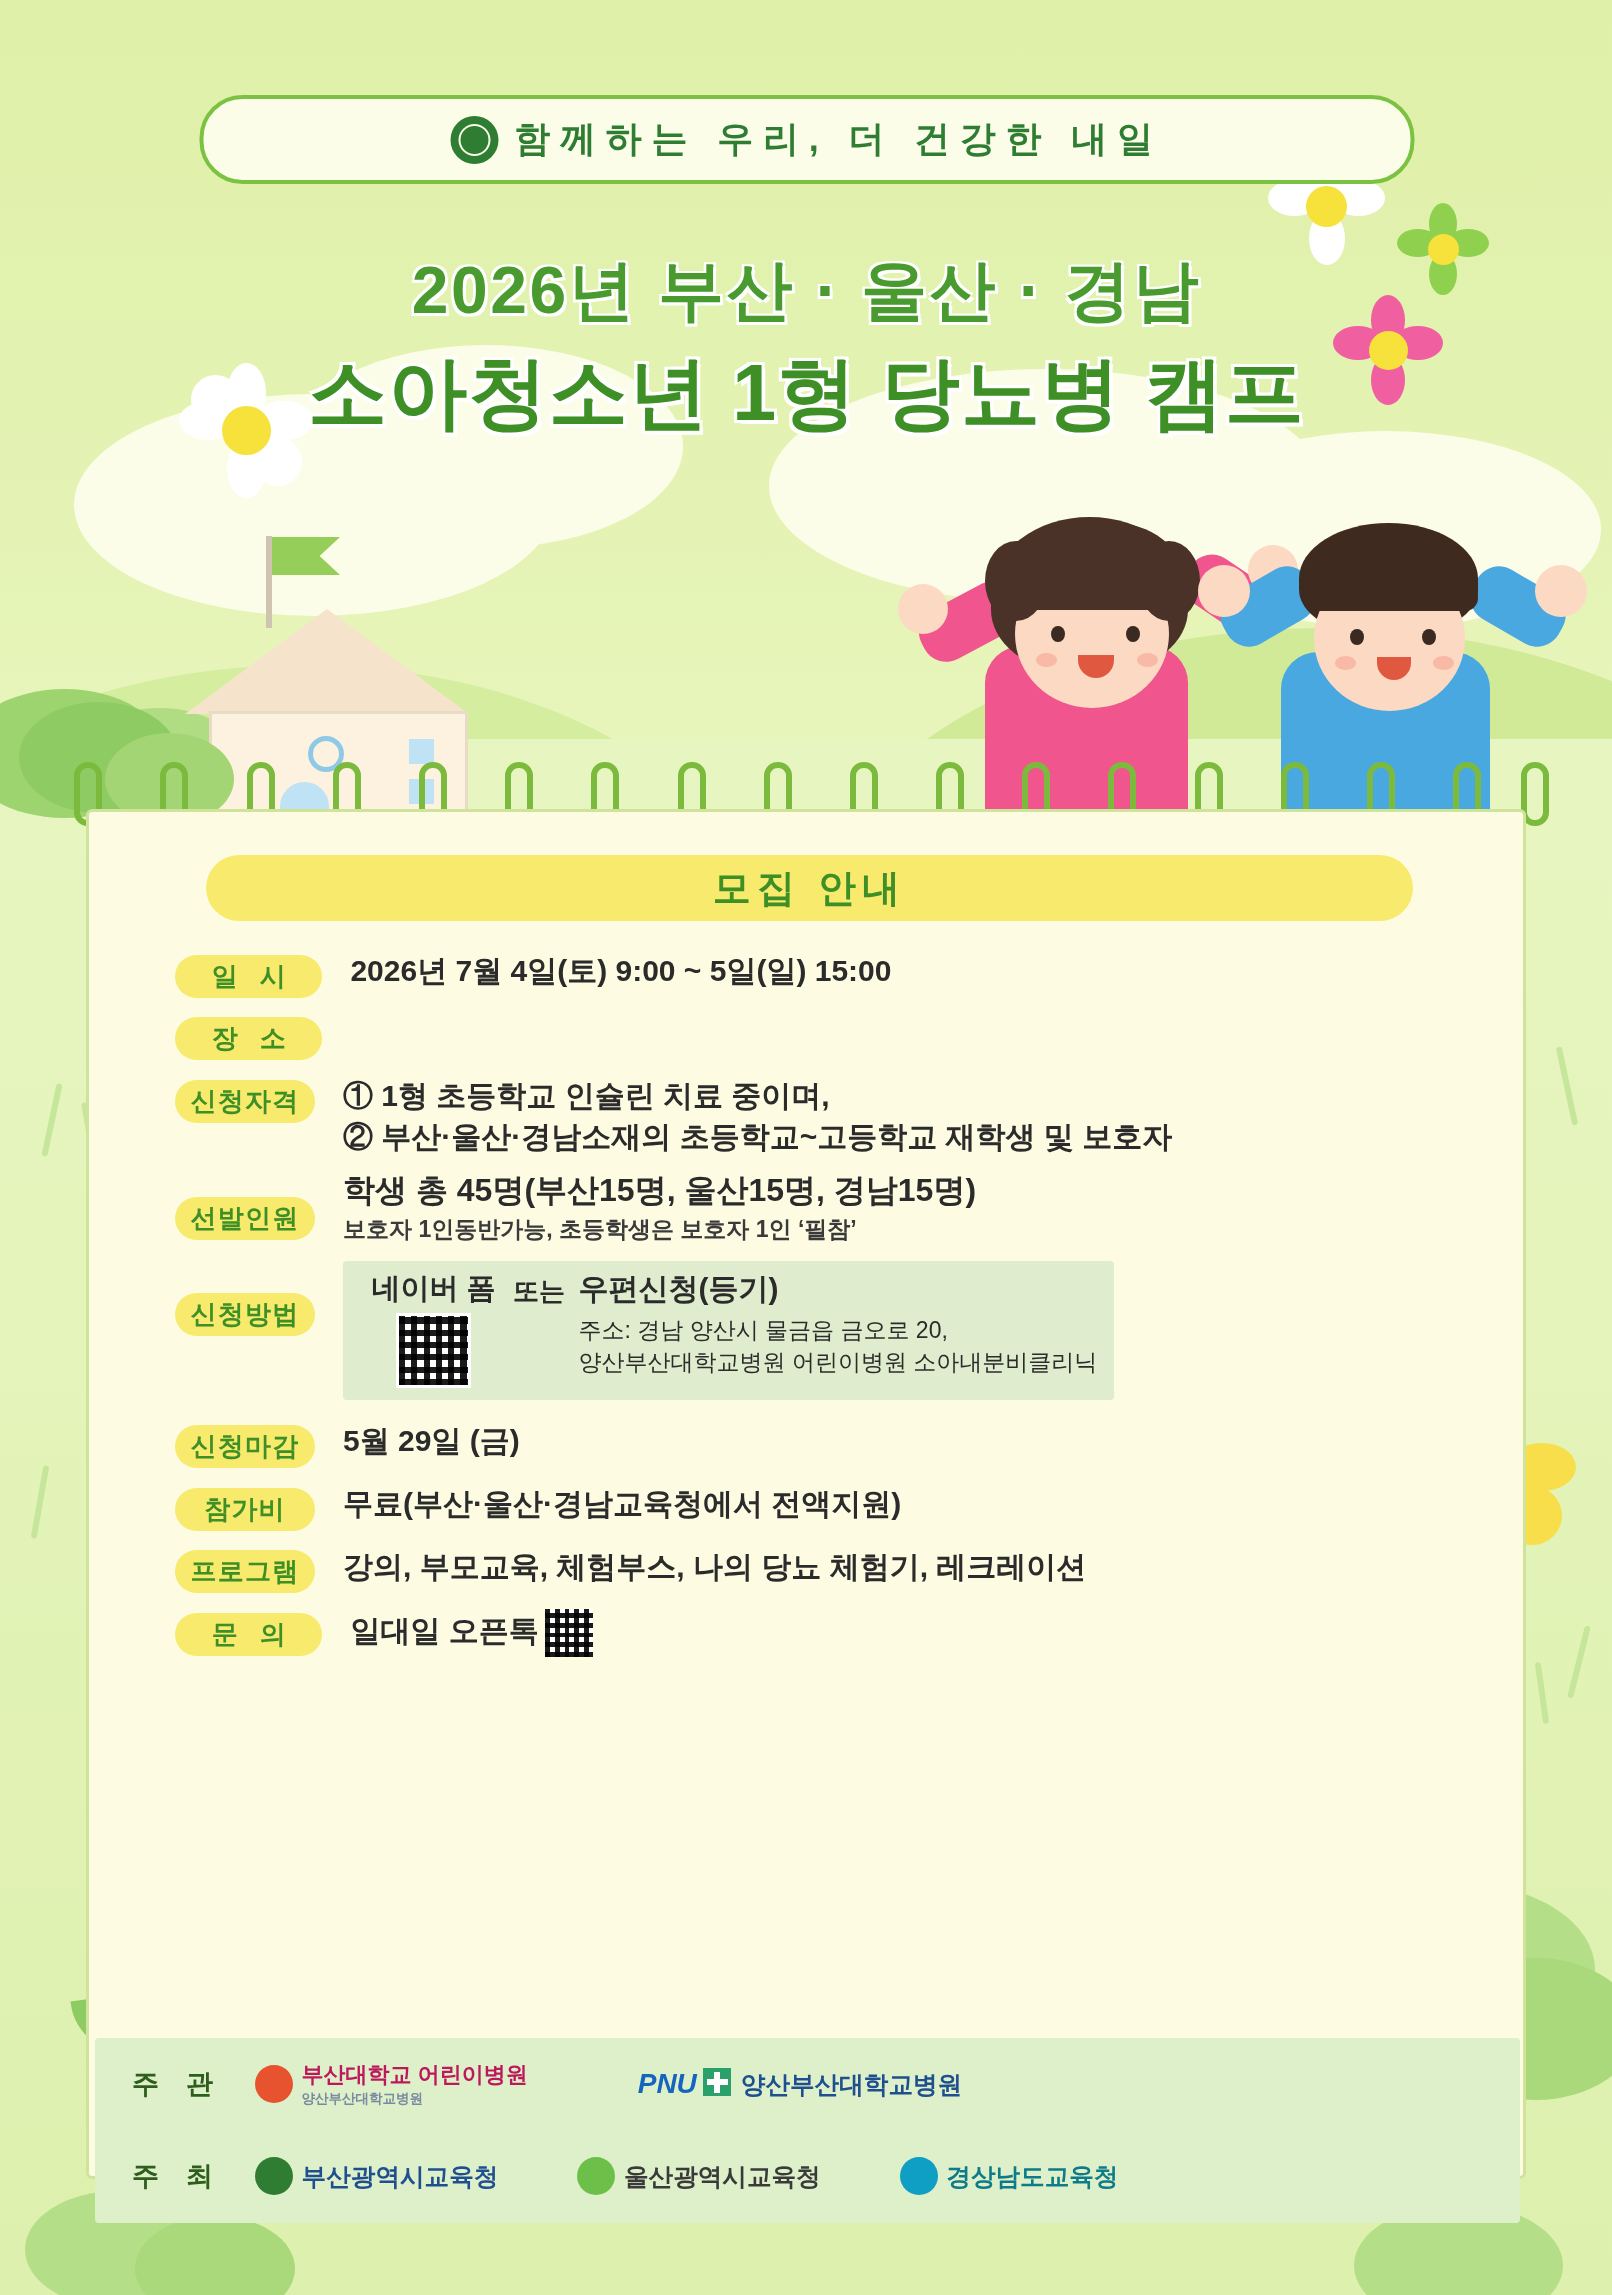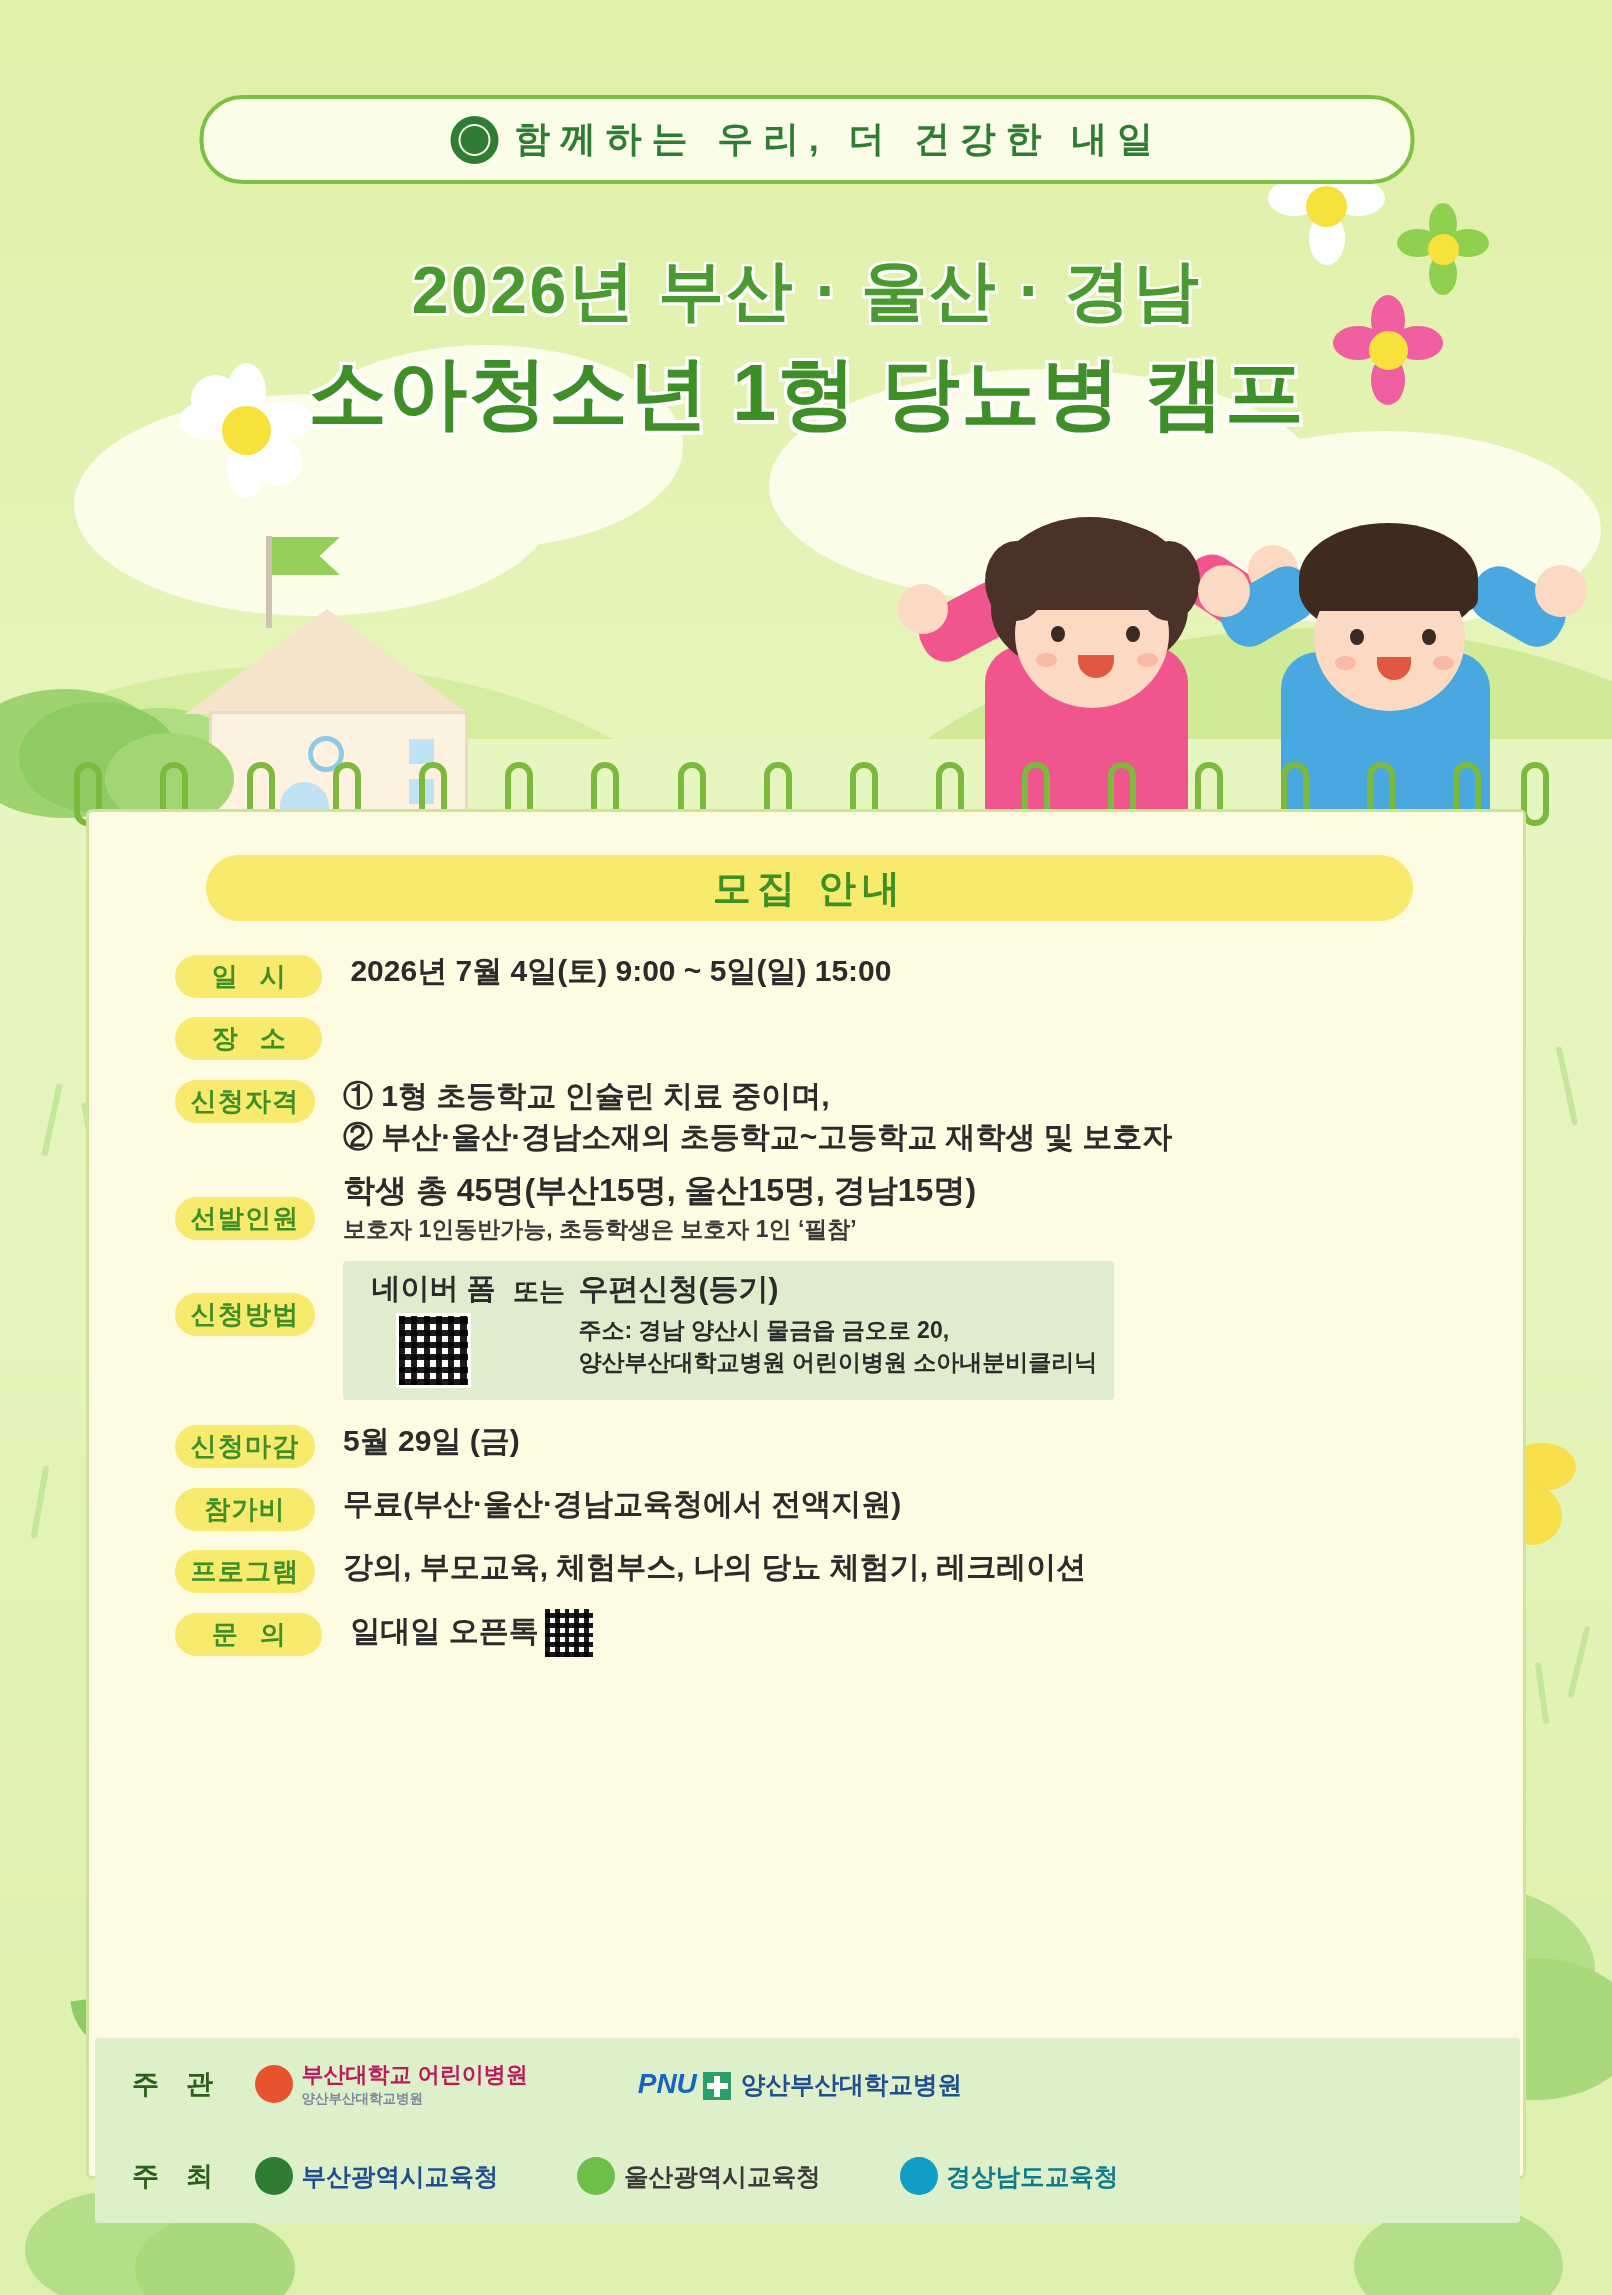--- a/index.html
+++ b/index.html
@@ -306,21 +306,21 @@
   .apply-right .hl {
     font-size: 30px;
     font-weight: 700;
     color: #2b2b2b;
     margin-bottom: 4.9px;
   }
   .apply-right .addr {
     font-size: 23px;
     line-height: 1.38;
     color: #2b2b2b;
-    font-weight: 700;
+    font-weight: 400;
   }
 
   
   .footer {
     position: absolute;
     left: 95px;
     top: 2038px;
     width: 1425px;
     height: 185px;
     background: #ddf0c9;
@@ -624,21 +624,21 @@
 
       <div class="org">
         <div class="mark" style="background:#e8532f;"></div>
         <div>
           <div class="nm red" style="font-size:22px;">부산대학교 어린이병원</div>
           <div class="nm small" style="color:#7a8aa0; font-size:13.5px;">양산부산대학교병원</div>
         </div>
       </div>
 
       <div class="org" style="margin-left:74px;">
-        <div style="display:flex;align-items:flex-end;margin-right:9.8px;">
+        <div style="display:flex;align-items:flex-start;margin-right:9.8px;">
           <span class="nm blue" style="font-style:italic;font-size:28px;">PNU</span>
           <span style="display:inline-block;width:28px;height:28px;background:#2aa06a;margin-left:6.2px;position:relative;">
             <span style="position:absolute;left:11px;top:3.7px;width:6.2px;height:21px;background:#fff;"></span>
             <span style="position:absolute;left:3.7px;top:11px;width:21px;height:6.2px;background:#fff;"></span>
           </span>
         </div>
         <div class="nm" style="color:#1f4f8f;">양산부산대학교병원</div>
       </div>
     </div>
 

